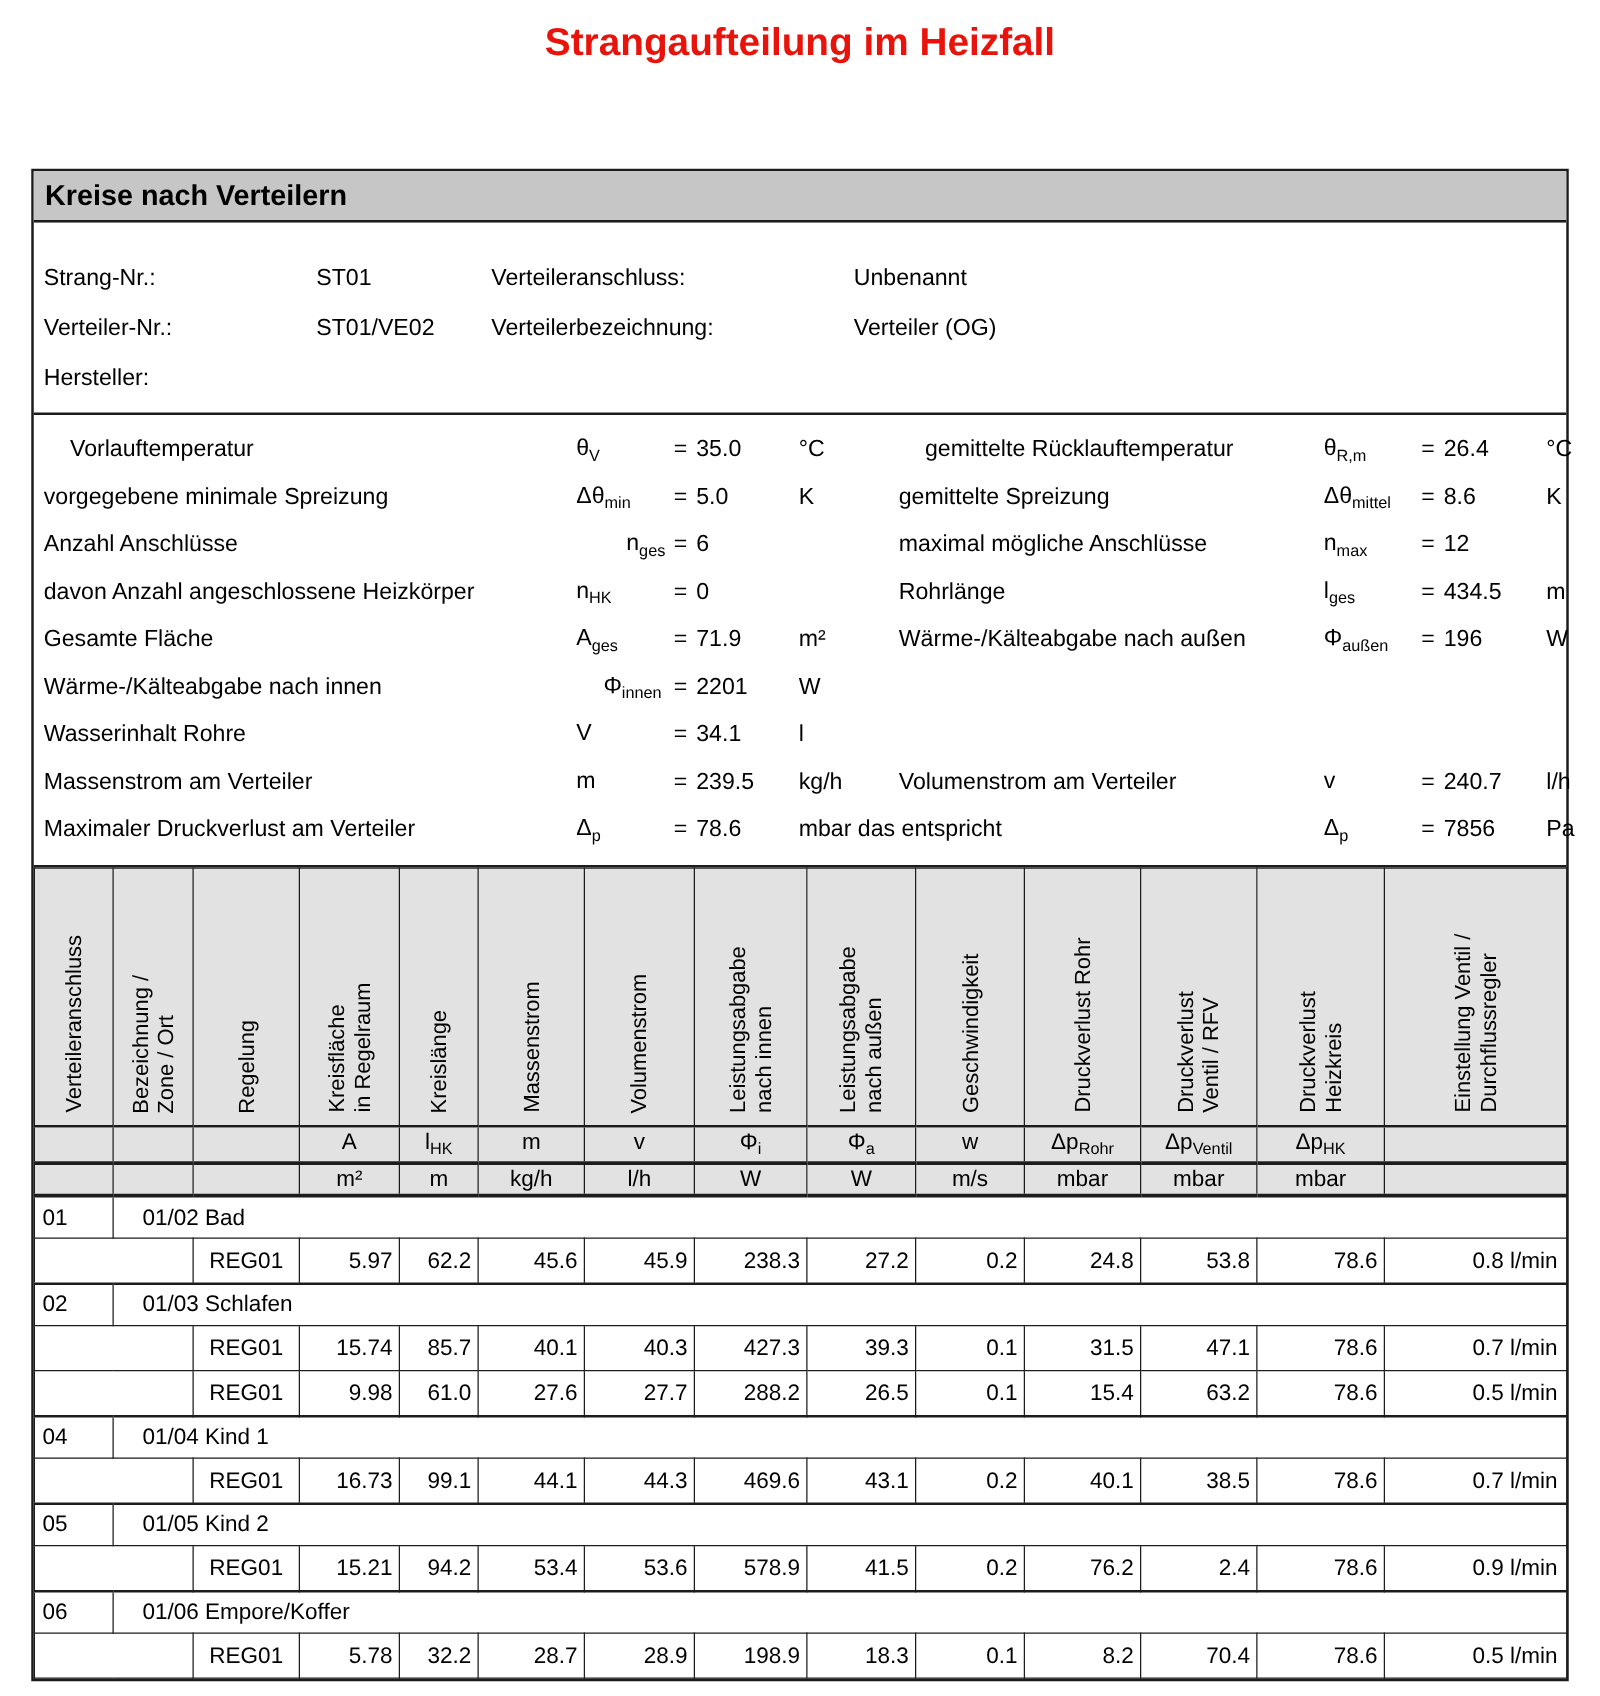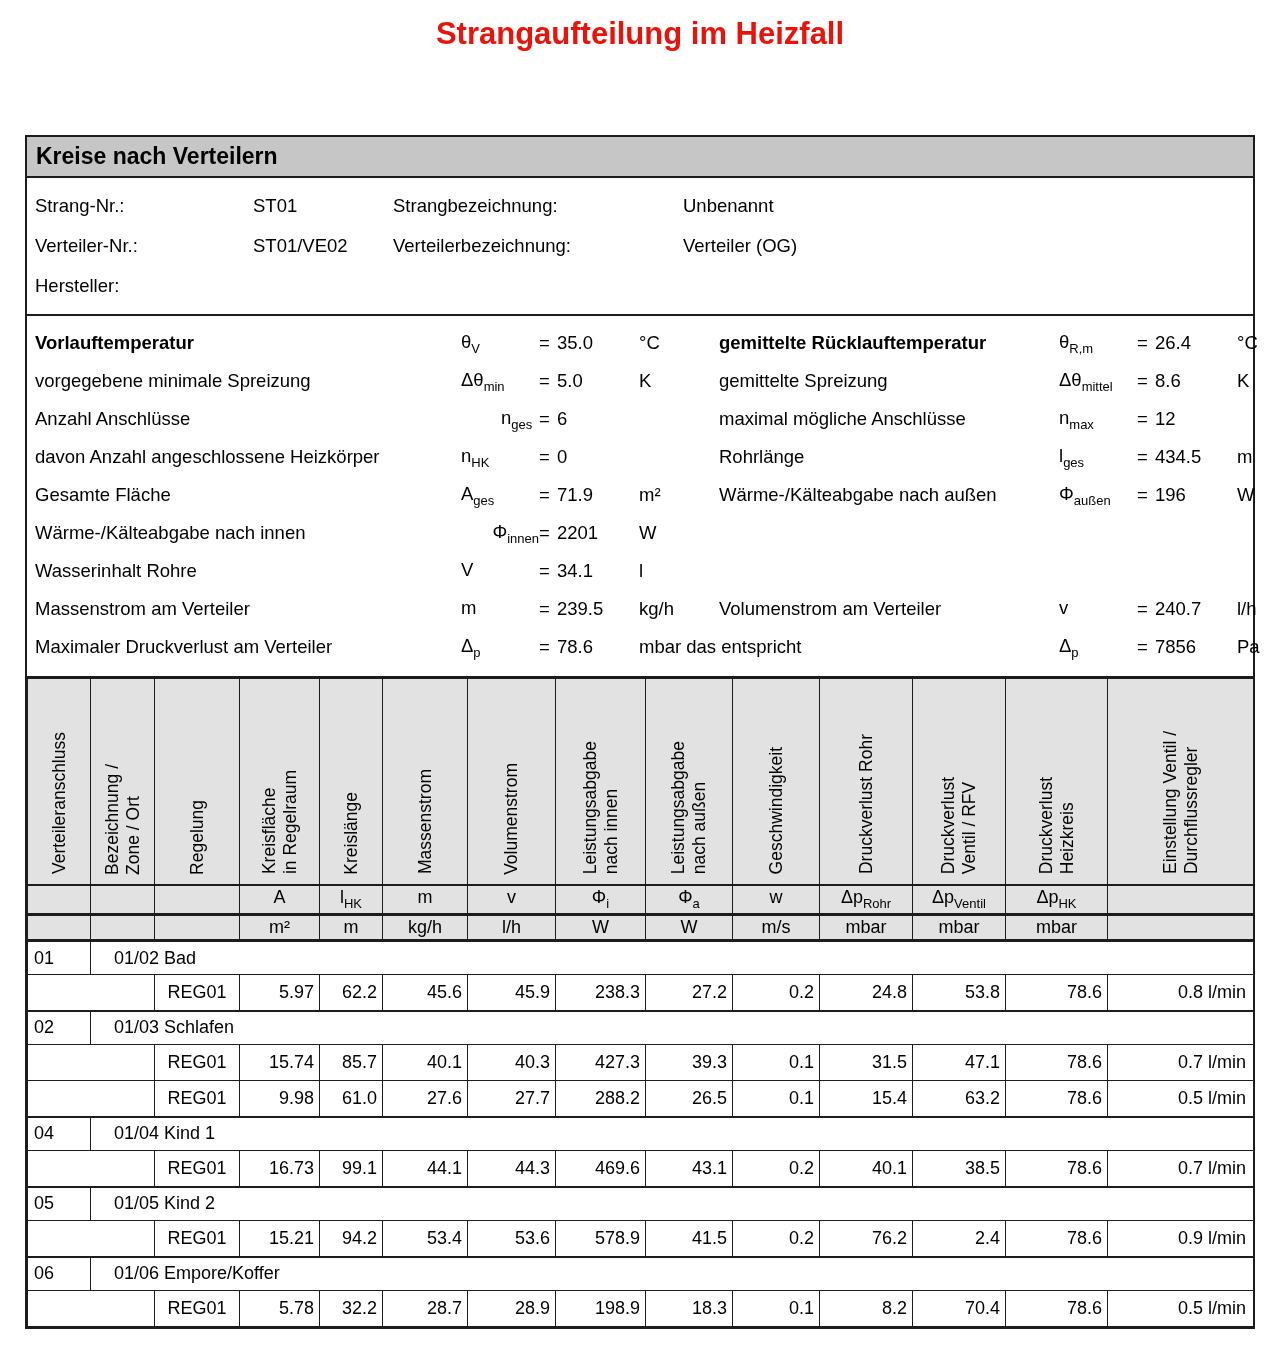--- a/index.html
+++ b/index.html
@@ -17,29 +17,29 @@
   }
   .doc{
     position:absolute; top:135px; left:25px; width:1230px;
     border:2px solid var(--line); background:#fff;
   }
   .section-bar{
     background:var(--bar); border-bottom:2px solid var(--line);
     font-size:23px; font-weight:bold; height:41px; line-height:39px; padding-left:9px;
   }
   
-  .info-section{border-bottom:2px solid var(--line); padding:8px 0 8px 8px; font-size:18.5px;}
+  .info-section{border-bottom:2px solid var(--line); padding:24px 0 8px 8px; font-size:18.5px;}
   .info-row{display:grid; grid-template-columns:218px 140px 290px 1fr; height:40px; align-items:center;}
   
   .params-section{border-bottom:2px solid var(--line); padding:8px 0 10px 8px; font-size:18.5px;}
   .param-row{
     display:grid; height:38px; align-items:center;
     grid-template-columns:426px 78px 18px 78px 84px 340px 78px 18px 78px 1fr;
   }
-  .bold{font-weight:bold;}
+  .bold{font-weight:normal;margin-left:21px;}
   .num{text-align:left; white-space:nowrap;}
   .unit{padding-left:4px; white-space:nowrap;}
   sub{font-size:13px;}
   
   table.circ{width:100%; border-collapse:collapse; table-layout:fixed; font-size:18px;}
   table.circ td{border:1px solid var(--line); overflow:hidden;}
   tr.hdr td{background:var(--hdgray); height:206px; vertical-align:bottom;}
   .rot{
     writing-mode:vertical-rl; transform:rotate(180deg);
     white-space:pre-line; line-height:1.18; font-size:17.5px;
@@ -63,21 +63,21 @@
 <div class="page">
   <h1 class="title">Strangaufteilung im Heizfall</h1>
 
   <div class="doc">
     <div class="section-bar">Kreise nach Verteilern</div>
 
     <div class="info-section">
       <div class="info-row">
         <span>Strang-Nr.:</span>
         <span>ST01</span>
-        <span>Strangbezeichnung:</span>
+        <span>Verteileranschluss:</span>
         <span>Unbenannt</span>
       </div>
       <div class="info-row">
         <span>Verteiler-Nr.:</span>
         <span>ST01/VE02</span>
         <span>Verteilerbezeichnung:</span>
         <span>Verteiler (OG)</span>
       </div>
       <div class="info-row">
         <span>Hersteller:</span>
@@ -143,21 +143,21 @@
           <span class="num">71.9</span>
           <span class="unit">m²</span>
           <span>Wärme-/Kälteabgabe nach außen</span>
           <span class="num" style="text-align: left;"><span>Φ</span><sub>außen</sub></span>
           <span>=</span>
           <span class="num">196</span>
           <span class="unit">W</span>
         </div>
         <div class="param-row">
           <span>Wärme-/Kälteabgabe nach innen</span>
-          <span class="num" style="text-align: right; margin-left: 12px;"><span>Φ</span><sub>innen</sub></span>
+          <span class="num" style="text-align: center; margin-left: 12px;"><span>Φ</span><sub>innen</sub></span>
           <span>=</span>
           <span class="num">2201</span>
           <span class="unit">W</span>
           <span></span>
           <span class="num" style="text-align: left;"></span>
           <span></span>
           <span class="num"></span>
           <span class="unit"></span>
         </div>
         <div class="param-row">

